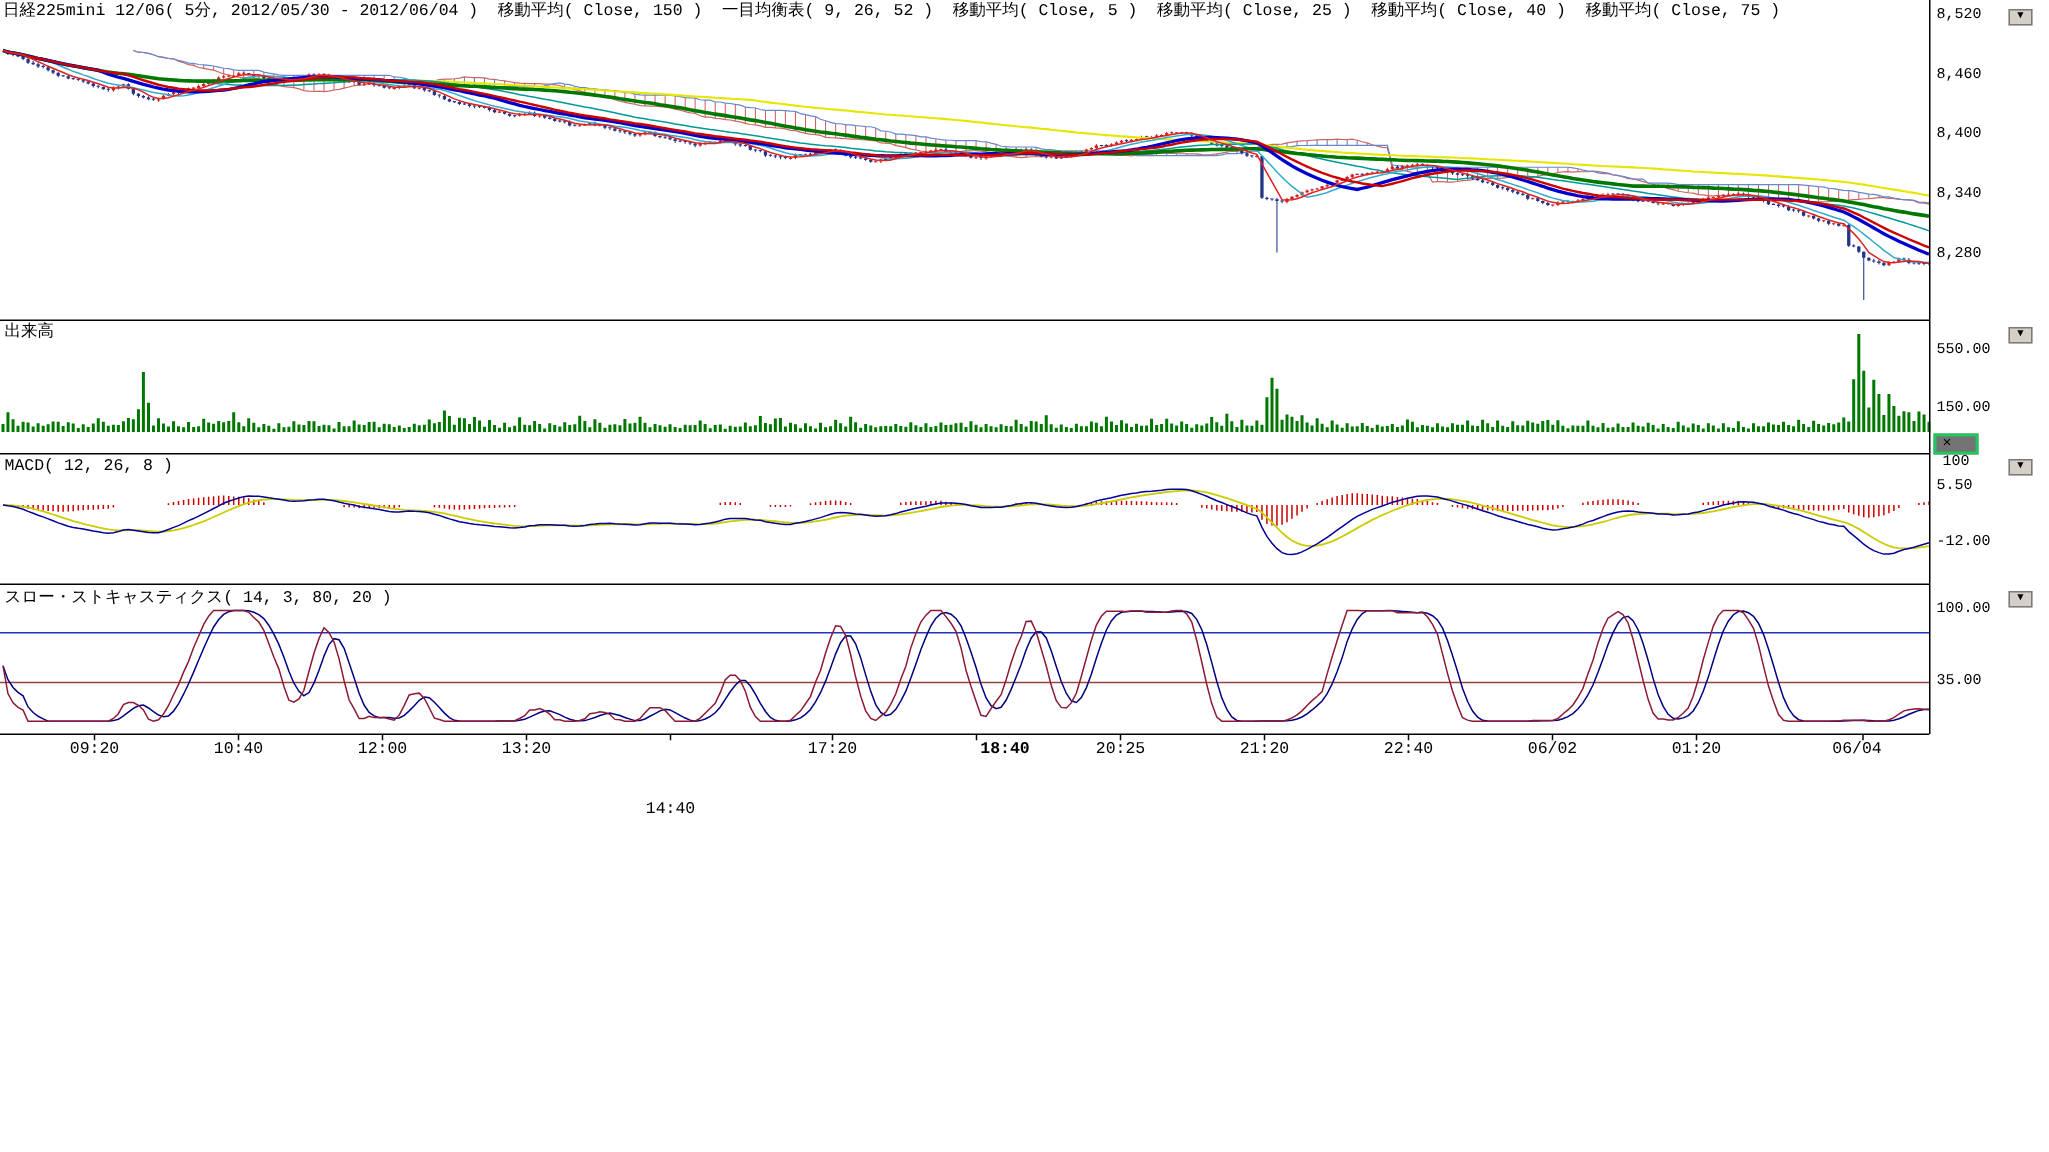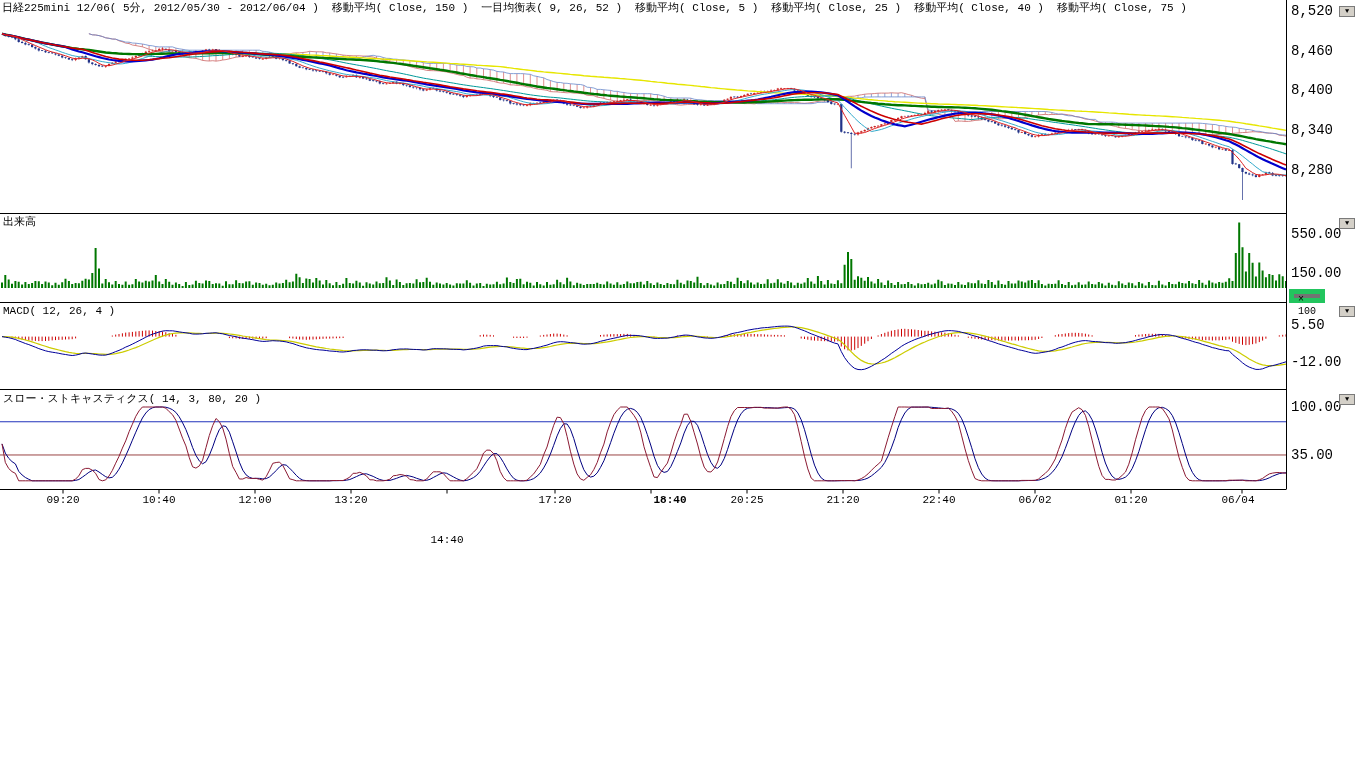--- a/index.html
+++ b/index.html
@@ -5,22 +5,22 @@
   * { margin:0; padding:0; box-sizing:border-box; }
   html,body { width:1366px; height:768px; background:#ffffff; overflow:hidden;
     font-family:"Liberation Mono","DejaVu Sans Mono",monospace; color:#000; }
   .screen { position:absolute; left:0; top:0; width:1162px; height:768px; background:#fff; }
   svg#chart { position:absolute; left:0; top:0; }
   .hrow { position:absolute; left:2px; white-space:nowrap; font-size:11px; line-height:12px; z-index:5; }
   #header-row1 { top:2px; }
   #header-row2 { top:15px; }
   .hrow span { margin-right:13px; }
   .pane-label { position:absolute; left:3px; font-size:11px; line-height:12px; z-index:5; white-space:nowrap; }
-  .axis-label { position:absolute; font-size:14px; line-height:12px; white-space:nowrap; }
-  #multiplier-box { position:absolute; left:1289px; top:289px; border:5px solid #22c55e;
+  .axis-label { position:absolute; font-size:10px; line-height:12px; white-space:nowrap; }
+  #multiplier-box { position:absolute; left:1289px; top:289px; border:2px solid #22c55e;
     font-size:10px; line-height:12px; height:14px; padding:0 4px; background:#737373; z-index:6; }
   .xlabel { position:absolute; top:494px; width:60px; text-align:center; font-size:11px; }
   .spin { position:absolute; left:1339px; width:16px; height:11px; background:#d4d0c8;
     border:1px solid #7a7a7a; font-size:7px; line-height:9px; text-align:center; color:#000;
     cursor:pointer; z-index:6; }
 </style>
 </head>
 <body>
 
 <div class="screen">
@@ -86,21 +86,21 @@
       <line x1="843" y1="489.5" x2="843" y2="493.5" stroke="#000" stroke-width="1"></line>
       <line x1="939" y1="489.5" x2="939" y2="493.5" stroke="#000" stroke-width="1"></line>
       <line x1="1035" y1="489.5" x2="1035" y2="493.5" stroke="#000" stroke-width="1"></line>
       <line x1="1131" y1="489.5" x2="1131" y2="493.5" stroke="#000" stroke-width="1"></line>
       <line x1="1242" y1="489.5" x2="1242" y2="493.5" stroke="#000" stroke-width="1"></line>
     </svg>
 
   <div id="header-row1" class="hrow"><span>日経225mini 12/06( 5分, 2012/05/30 - 2012/06/04 )</span><span>移動平均( Close, 150 )</span><span>一目均衡表( 9, 26, 52 )</span><span>移動平均( Close, 5 )</span><span>移動平均( Close, 25 )</span><span>移動平均( Close, 40 )</span><span>移動平均( Close, 75 )</span></div>
 
   <div class="pane-label" style="top:216px">出来高</div>
-  <div class="pane-label" style="top:305px">MACD( 12, 26, 4 )</div>
+  <div class="pane-label" style="top:305px">MACD( 12, 26, 8 )</div>
   <div class="pane-label" style="top:393px">スロー・ストキャスティクス( 14, 3, 80, 20 )</div>
 
   <div id="multiplier-box">× 100</div>
 
   <div id="axis-layer">
       <span class="axis-label" style="left: 1291px; top: 5px;">8,520</span>
       <span class="axis-label" style="left: 1291px; top: 45px;">8,460</span>
       <span class="axis-label" style="left: 1291px; top: 84px;">8,400</span>
       <span class="axis-label" style="left: 1291px; top: 124px;">8,340</span>
       <span class="axis-label" style="left: 1291px; top: 164px;">8,280</span>

